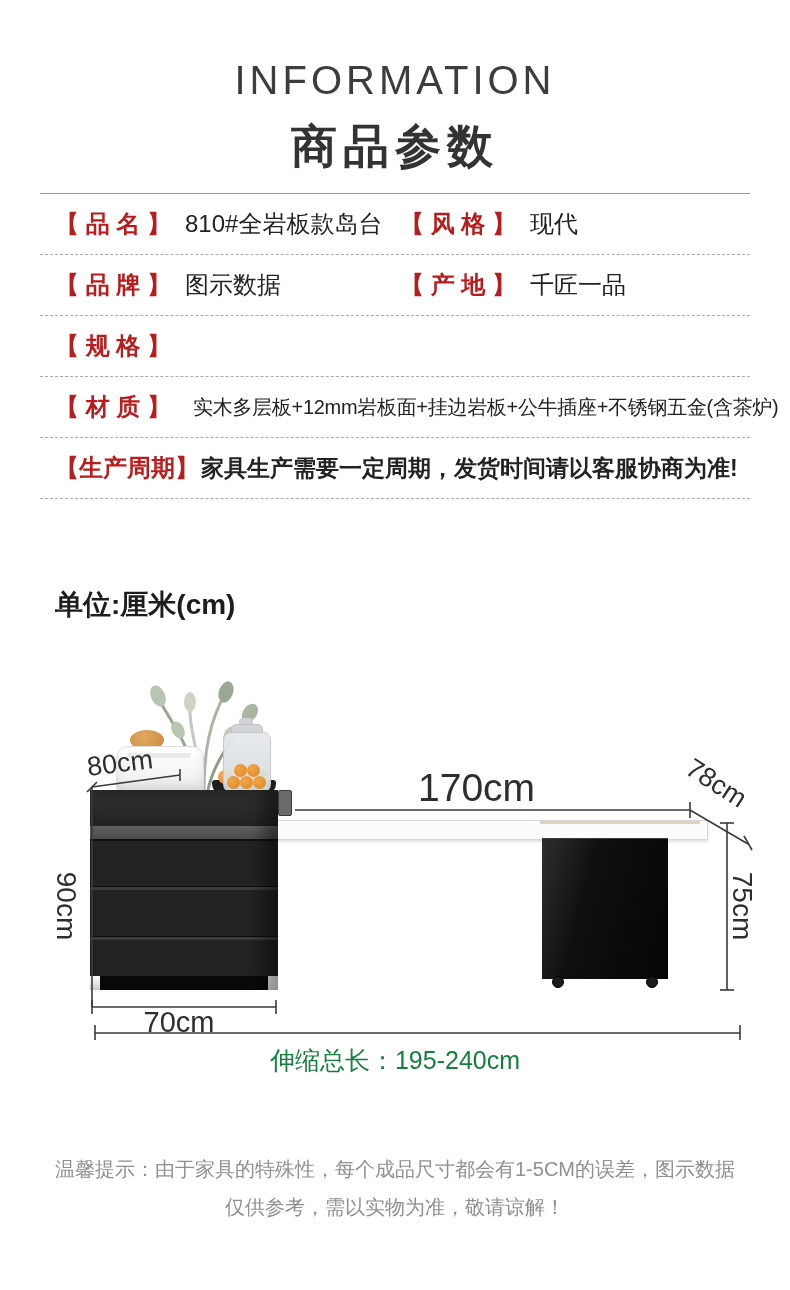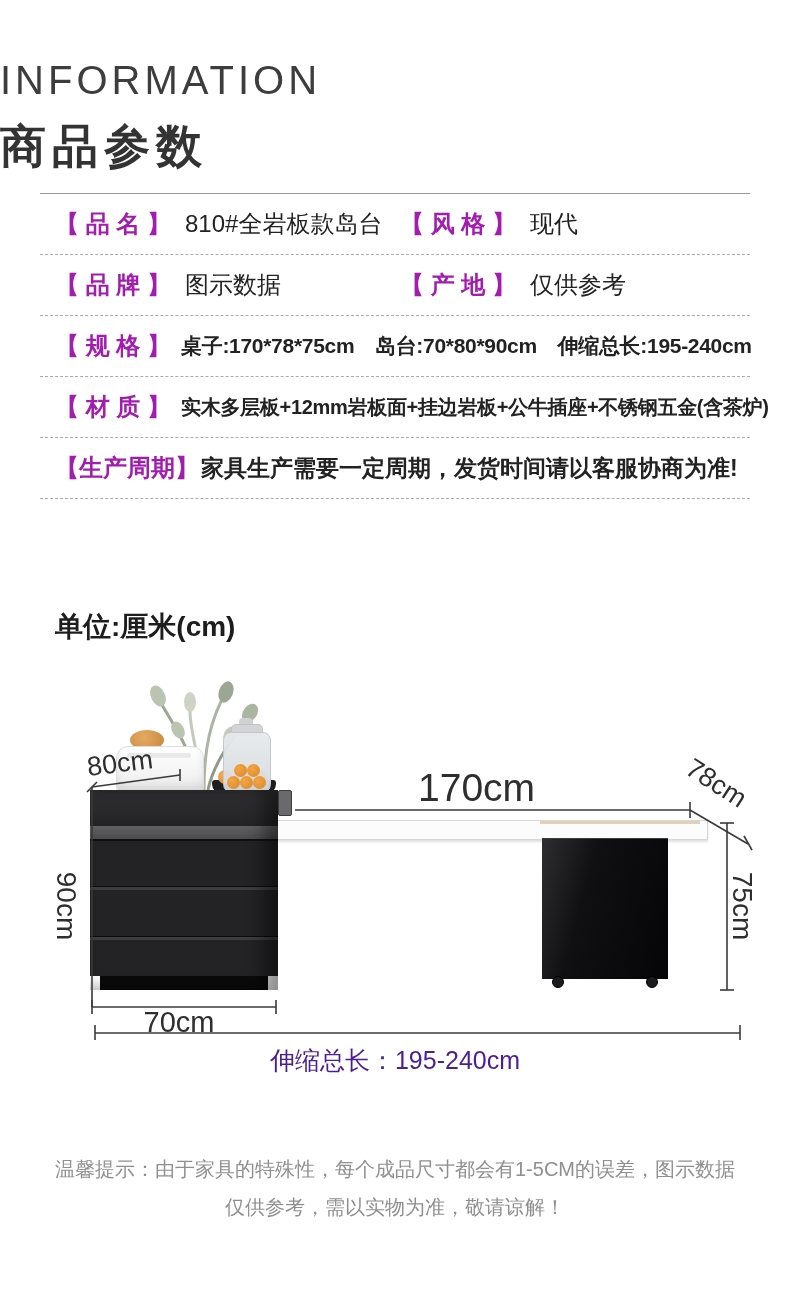--- a/index.html
+++ b/index.html
@@ -1,38 +1,38 @@
 <!DOCTYPE html>
 <html><head>
 <meta charset="utf-8">
 <style>
   html,body{margin:0;padding:0;background:#ffffff;}
   .page{position:relative;width:790px;height:1290px;background:#fff;overflow:hidden;
         font-family:"Liberation Sans","DejaVu Sans",sans-serif;color:#333;}
 
   
-  .hdr{position:absolute;top:58px;left:0;width:790px;}
+  .hdr{position:absolute;top:58px;left:0;width:790px;text-align:center;}
   .hdr-en{font-size:40px;letter-spacing:4px;color:#3d3d3d;font-weight:500;}
   .hdr-zh{margin-top:13px;font-size:46px;font-weight:700;color:#333;letter-spacing:6px;}
 
   
   .spec{position:absolute;top:193px;left:40px;width:710px;border-top:1px solid #9a9a9a;}
   .spec-row{display:flex;align-items:center;height:61px;border-bottom:1px dashed #ababab;
             padding-left:15px;box-sizing:border-box;white-space:nowrap;}
   .spec-cell{display:flex;align-items:center;}
   .spec-cell.first{flex:0 0 345px;}
-  .spec-label{font-weight:700;font-size:24px;color:#a21caf;}
+  .spec-label{font-weight:700;font-size:24px;color:#b91c1c;}
   .spec-value{margin-left:14px;font-size:24px;color:#222;}
   .spec-value.joined{margin-left:2px;}
   .row-tight .spec-value{font-size:21px;font-weight:700;letter-spacing:-0.3px;margin-left:10px;}
-  .row-tighter .spec-value{font-size:20px;font-weight:700;letter-spacing:-0.3px;margin-left:10px;}
+  .row-tighter .spec-value{font-size:20px;font-weight:400;letter-spacing:-0.3px;margin-left:22px;}
   .row-bold .spec-value{font-weight:700;font-size:23px;}
 
   
-  .unit{position:absolute;top:608px;left:55px;font-size:28px;font-weight:700;color:#1d1d1d;}
+  .unit{position:absolute;top:586px;left:55px;font-size:28px;font-weight:700;color:#1d1d1d;}
 
   
   .diagram{position:absolute;top:640px;left:0;width:790px;height:460px;}
   .abs{position:absolute;}
 
   
   .plant{left:138px;top:40px;}
   .toaster{left:116px;top:106px;width:86px;height:46px;background:linear-gradient(180deg,#ffffff 0%,#f4f4f4 60%,#e3e3e3 100%);
            border:1px solid #ddd;border-radius:12px 12px 7px 7px;box-shadow:inset 0 -6px 8px rgba(0,0,0,.08);}
   .toaster::after{content:"";position:absolute;left:10px;top:6px;width:64px;height:5px;border-radius:3px;background:#e9e9e9;}
@@ -63,21 +63,21 @@
   .caster.c1{left:552px;} .caster.c2{left:646px;}
 
   
   .dim{position:absolute;color:#2e2e2e;text-align:center;white-space:nowrap;}
   .dim-80 {left:80px; top:108px;width:80px; font-size:27px;transform:rotate(-7deg);}
   .dim-170{left:418px;top:126px;width:110px;font-size:39px;}
   .dim-78 {left:676px;top:128px;width:80px; font-size:27px;transform:rotate(33deg);}
   .dim-90 {left:28px; top:250px;width:76px; font-size:28px;transform:rotate(90deg);}
   .dim-75 {left:704px;top:250px;width:76px; font-size:28px;transform:rotate(90deg);}
   .dim-70 {left:134px;top:366px;width:90px; font-size:29px;}
-  .dim-total{left:0;top:404px;width:790px;font-size:25px;color:#4c1d95;}
+  .dim-total{left:0;top:404px;width:790px;font-size:25px;color:#15803d;}
 
   
   .notice{position:absolute;top:1150px;left:0;width:790px;text-align:center;
           font-size:20px;color:#8f8f8f;line-height:38px;}
 </style>
 </head>
 <body>
 
 <div class="page">
 
@@ -97,27 +97,26 @@
         <span class="spec-value">现代</span>
       </span>
     </div>
     <div class="spec-row">
       <span class="spec-cell first">
         <span class="spec-label">【 品 牌 】</span>
         <span class="spec-value">图示数据</span>
       </span>
       <span class="spec-cell">
         <span class="spec-label">【 产 地 】</span>
-        <span class="spec-value">仅供参考</span>
+        <span class="spec-value">千匠一品</span>
       </span>
     </div>
     <div class="spec-row row-tight">
       <span class="spec-cell">
         <span class="spec-label">【 规 格 】</span>
-        <span class="spec-value">桌子:170*78*75cm　岛台:70*80*90cm　伸缩总长:195-240cm</span>
       </span>
     </div>
     <div class="spec-row row-tighter">
       <span class="spec-cell">
         <span class="spec-label">【 材 质 】</span>
         <span class="spec-value">实木多层板+12mm岩板面+挂边岩板+公牛插座+不锈钢五金(含茶炉)</span>
       </span>
     </div>
     <div class="spec-row row-bold">
       <span class="spec-cell">

